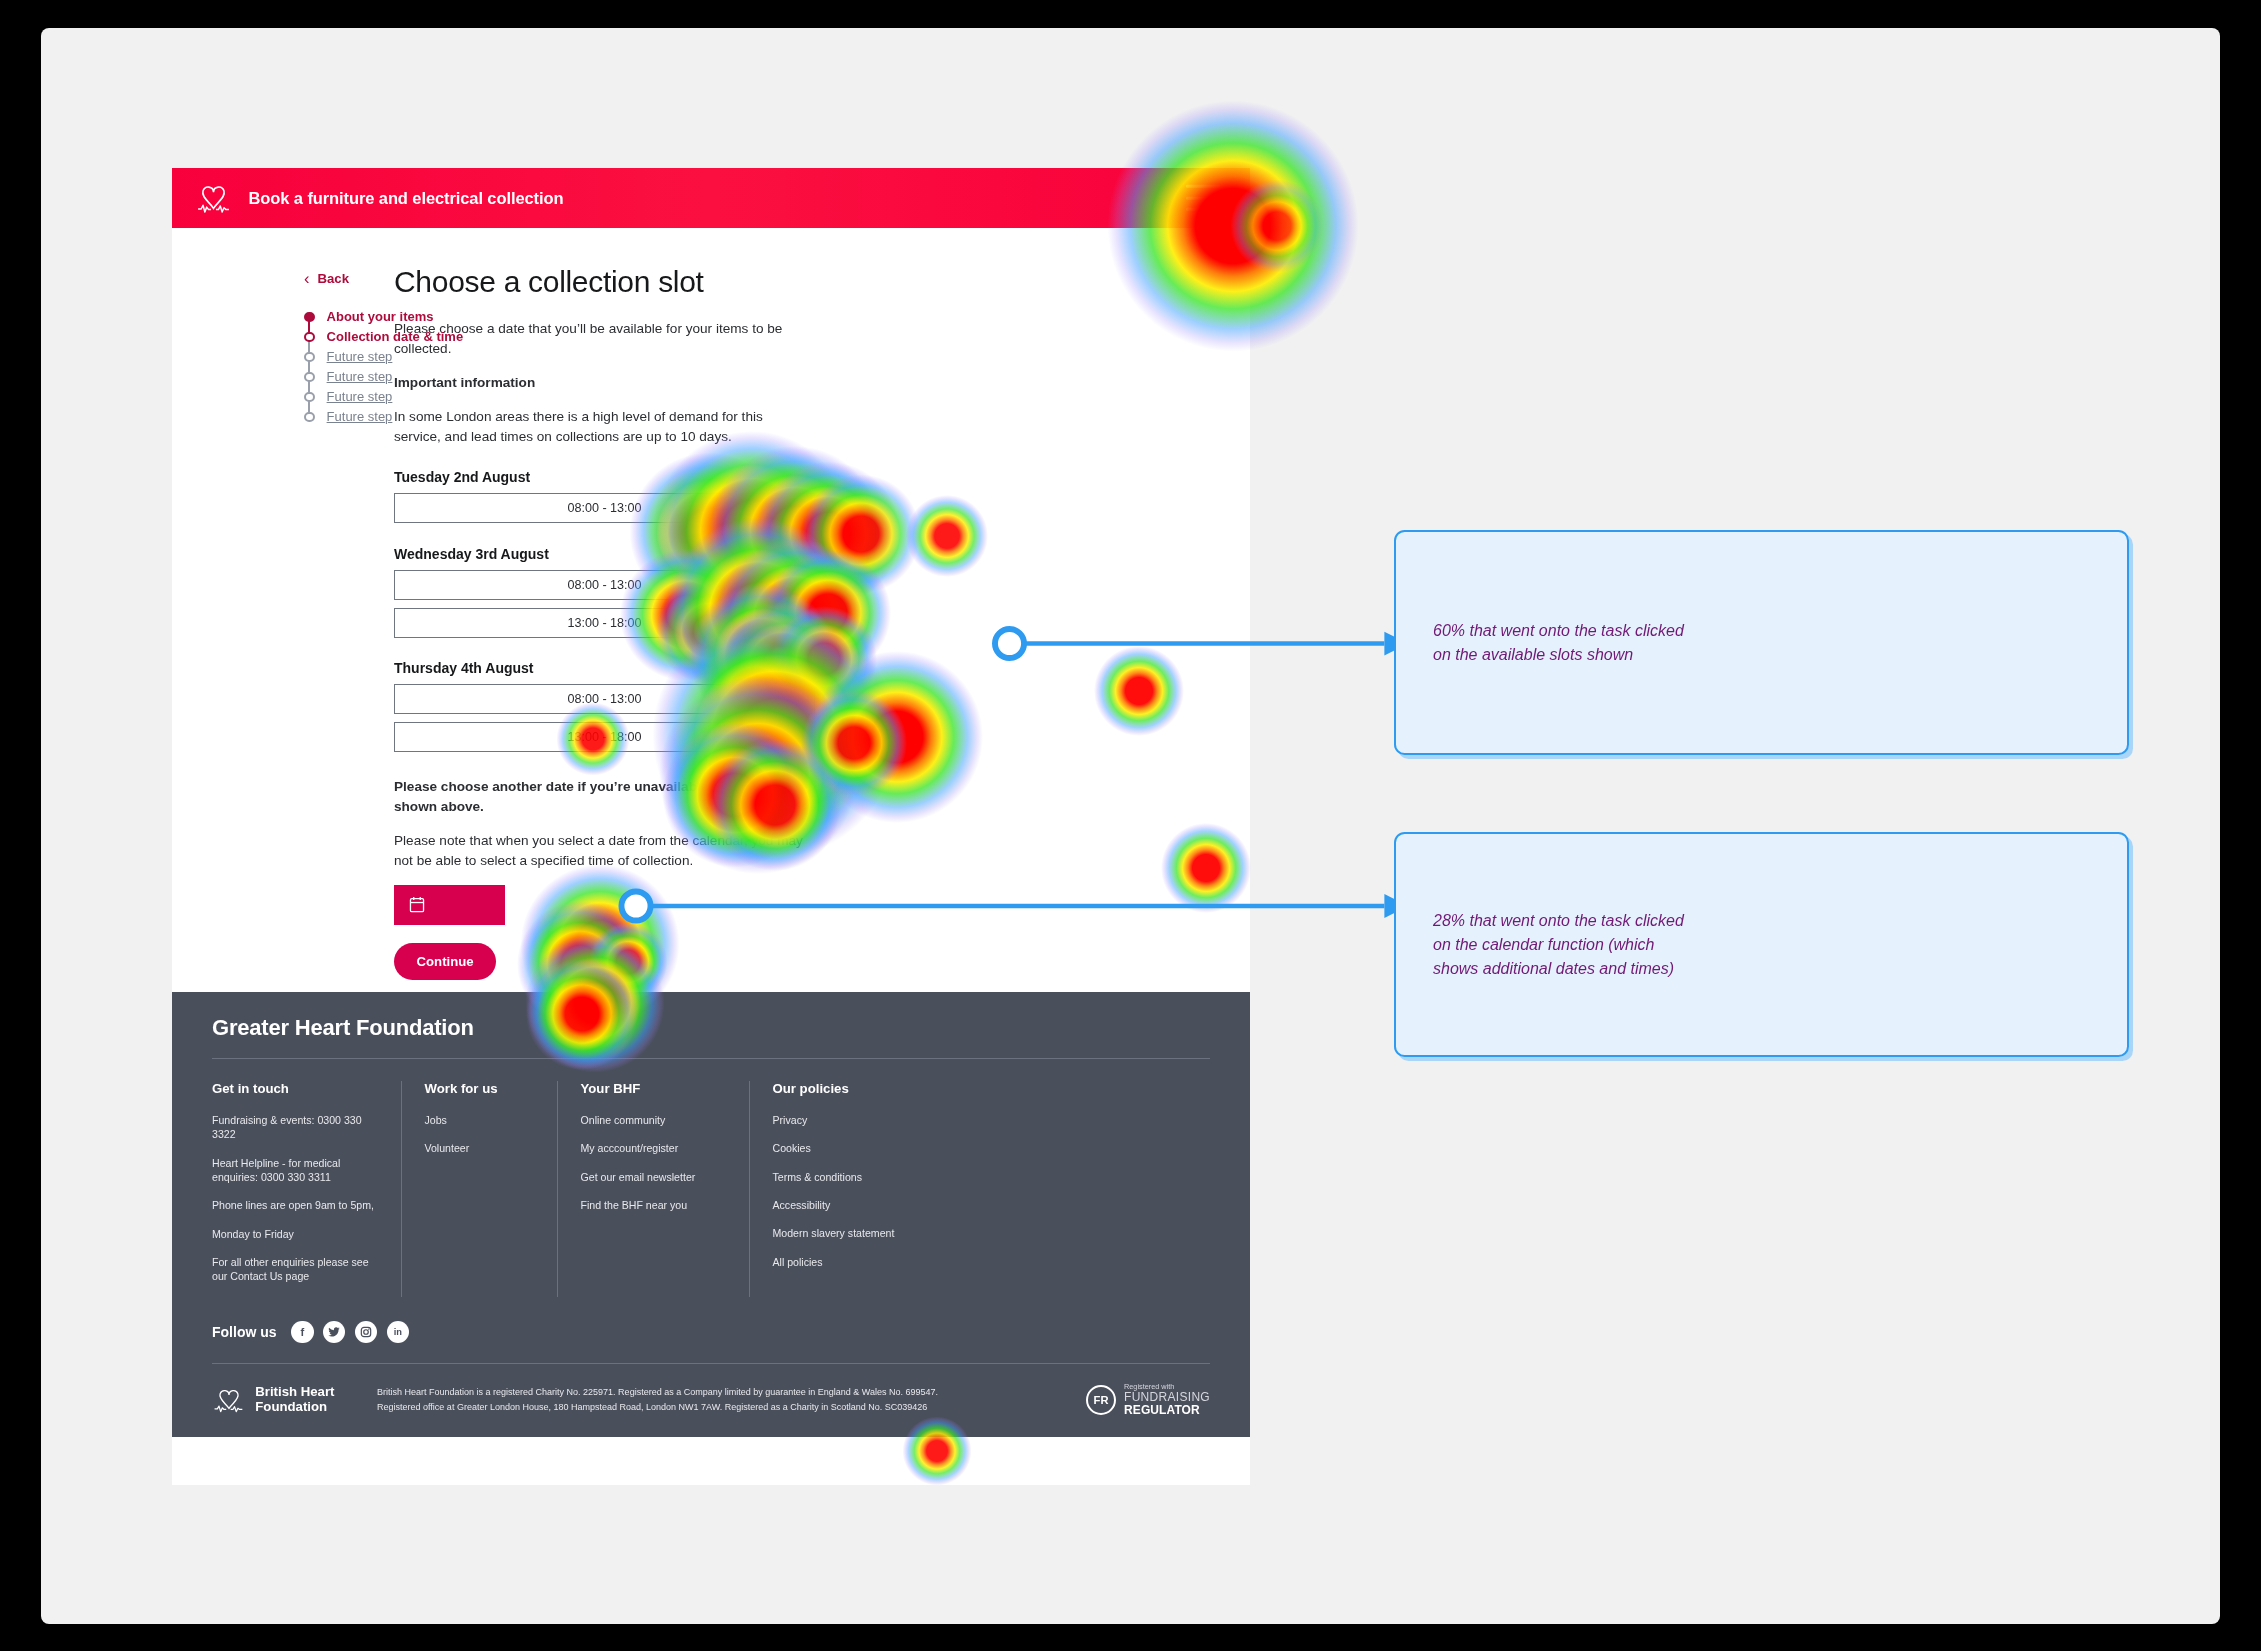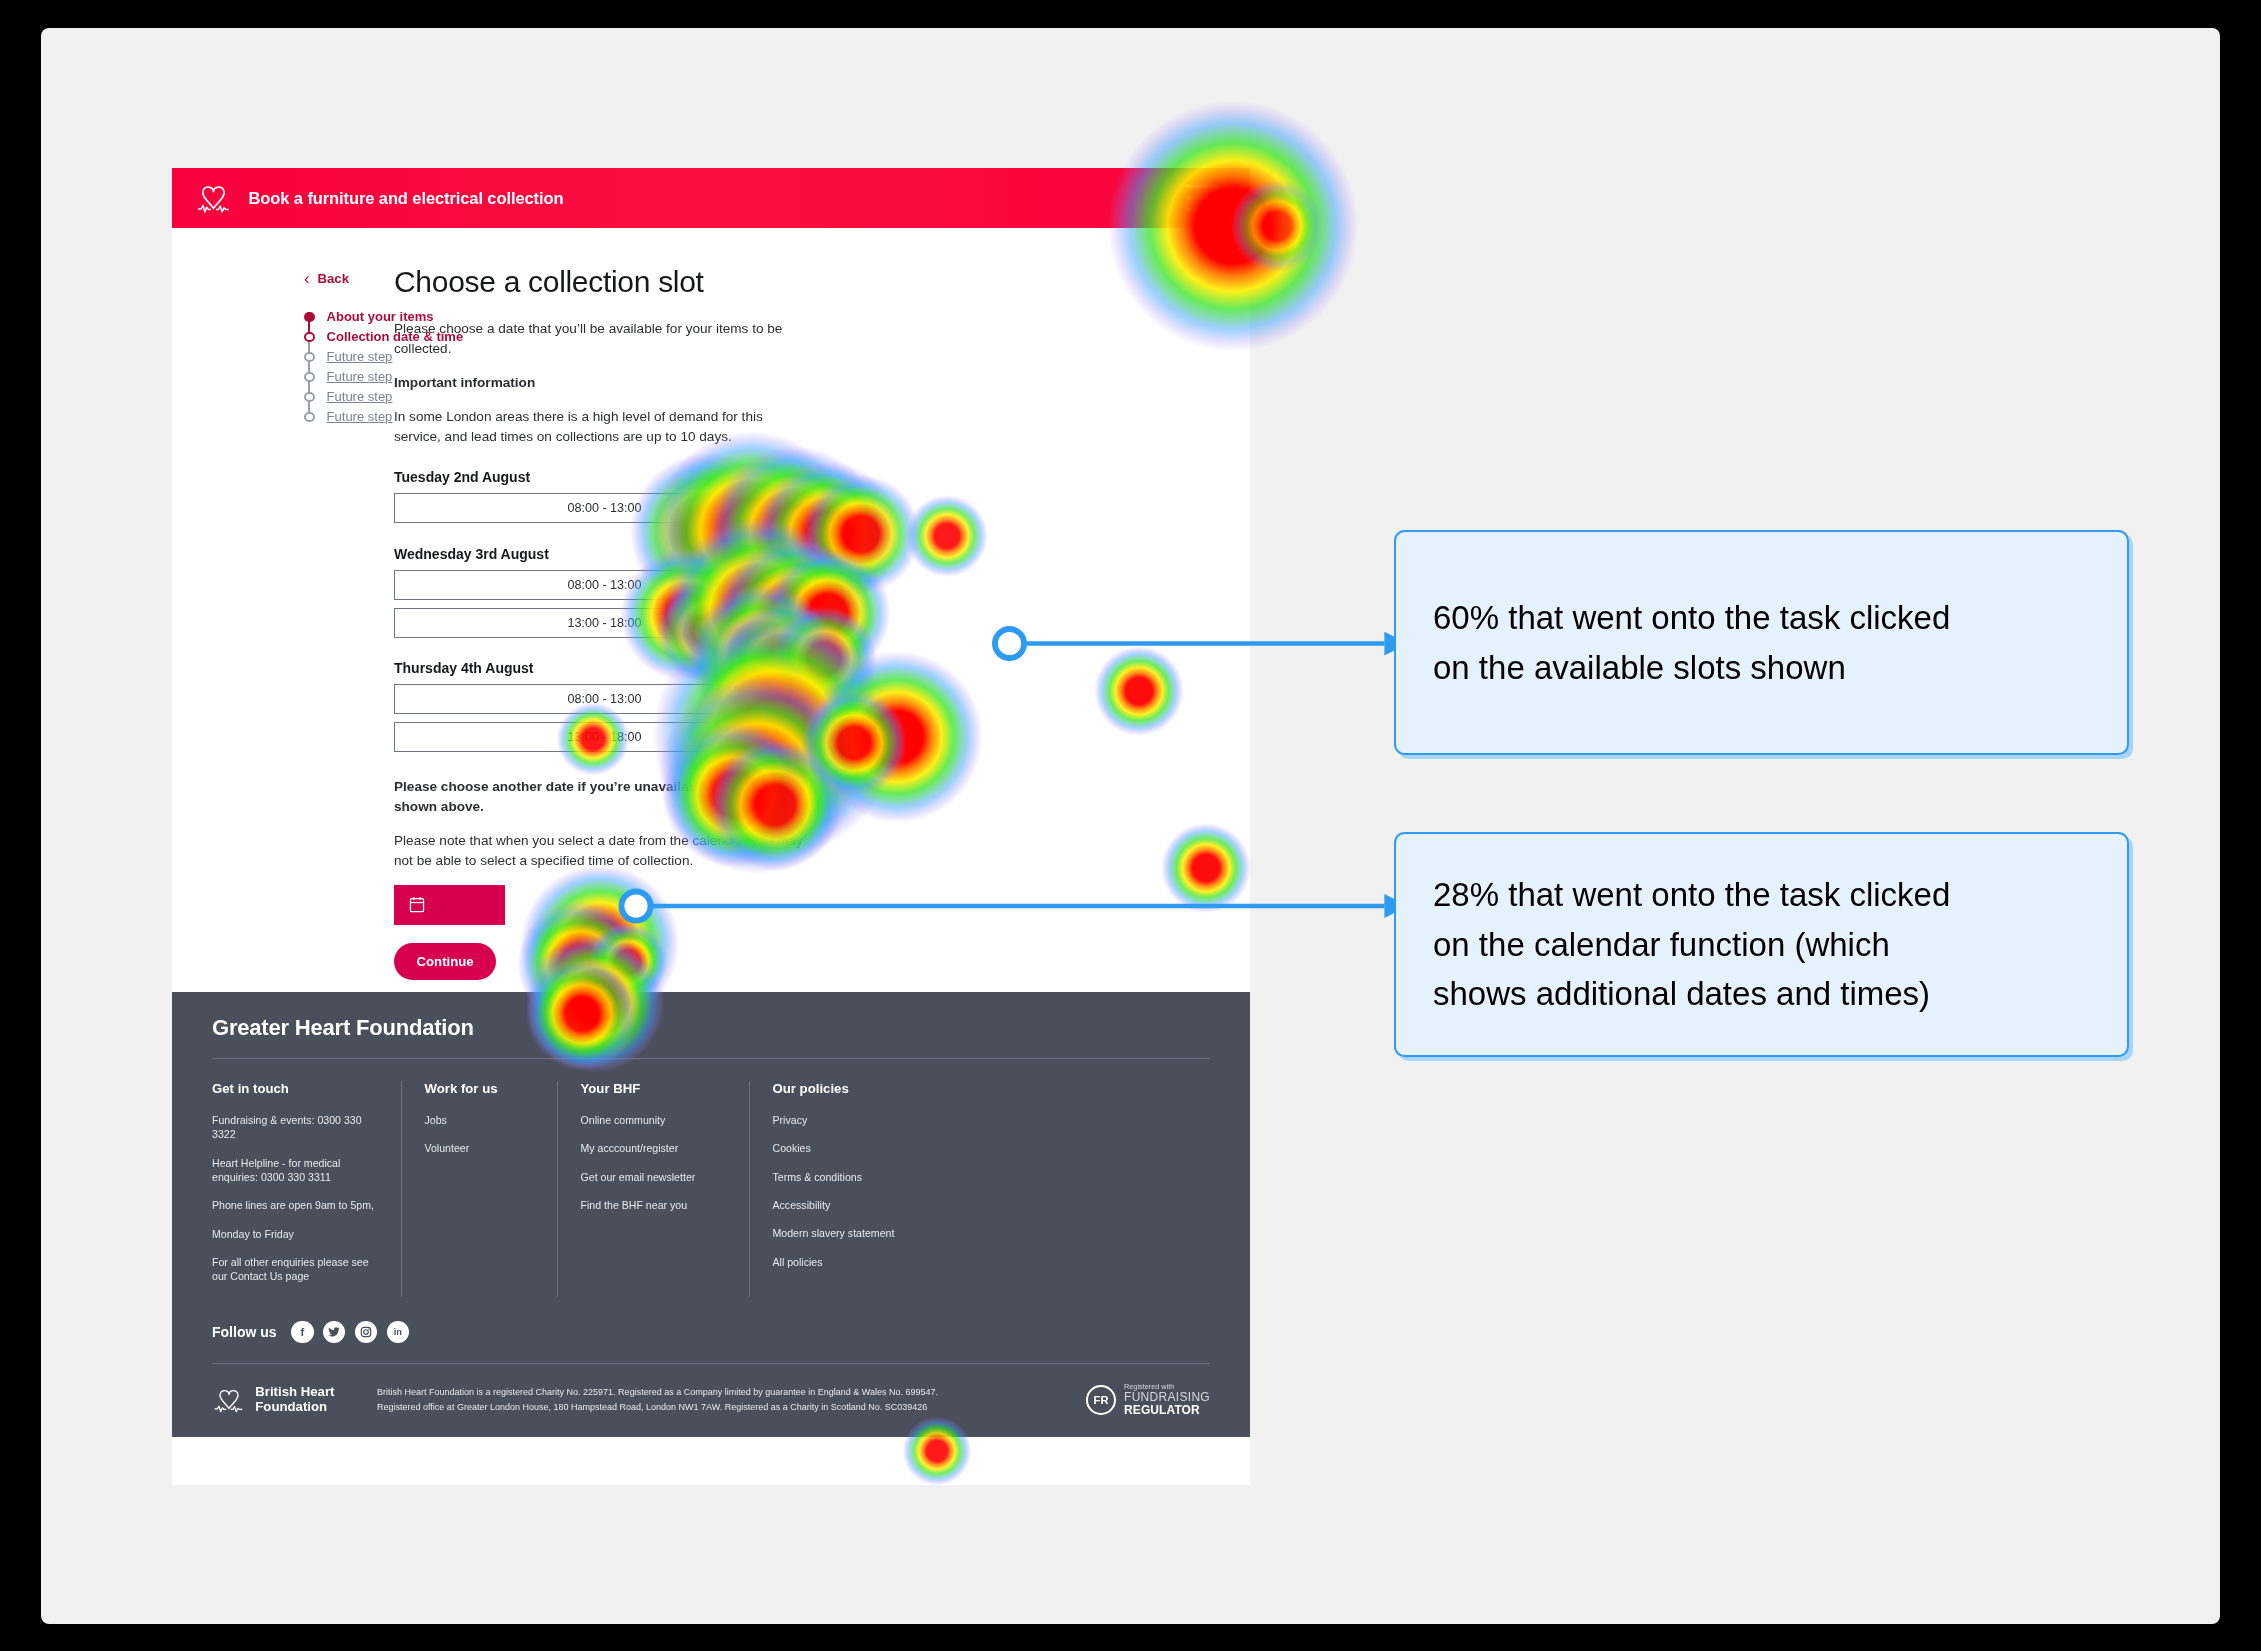--- a/index.html
+++ b/index.html
@@ -193,24 +193,25 @@
     position: absolute;
     background: #e5f2fd;
     border: 2px solid #2e9bf0;
     border-radius: 10.6px;
     box-shadow: 4px 4px 0 0 rgba(110,190,255,0.55);
     display: flex; align-items: center;
     padding: 0 37px;
     z-index: 40;
   }
   .callout-text {
-    color: #000000;
-    font-size: 33px;
+    color: #701a75;
+    font-size: 16px;
     line-height: 1.5;
     font-weight: 400;
+    font-style: italic;
   }
   .connector-svg { position: absolute; z-index: 35; overflow: visible; }
 </style>
 </head>
 <body>
 
 <div id="slide">
 
   <div id="page">
 

